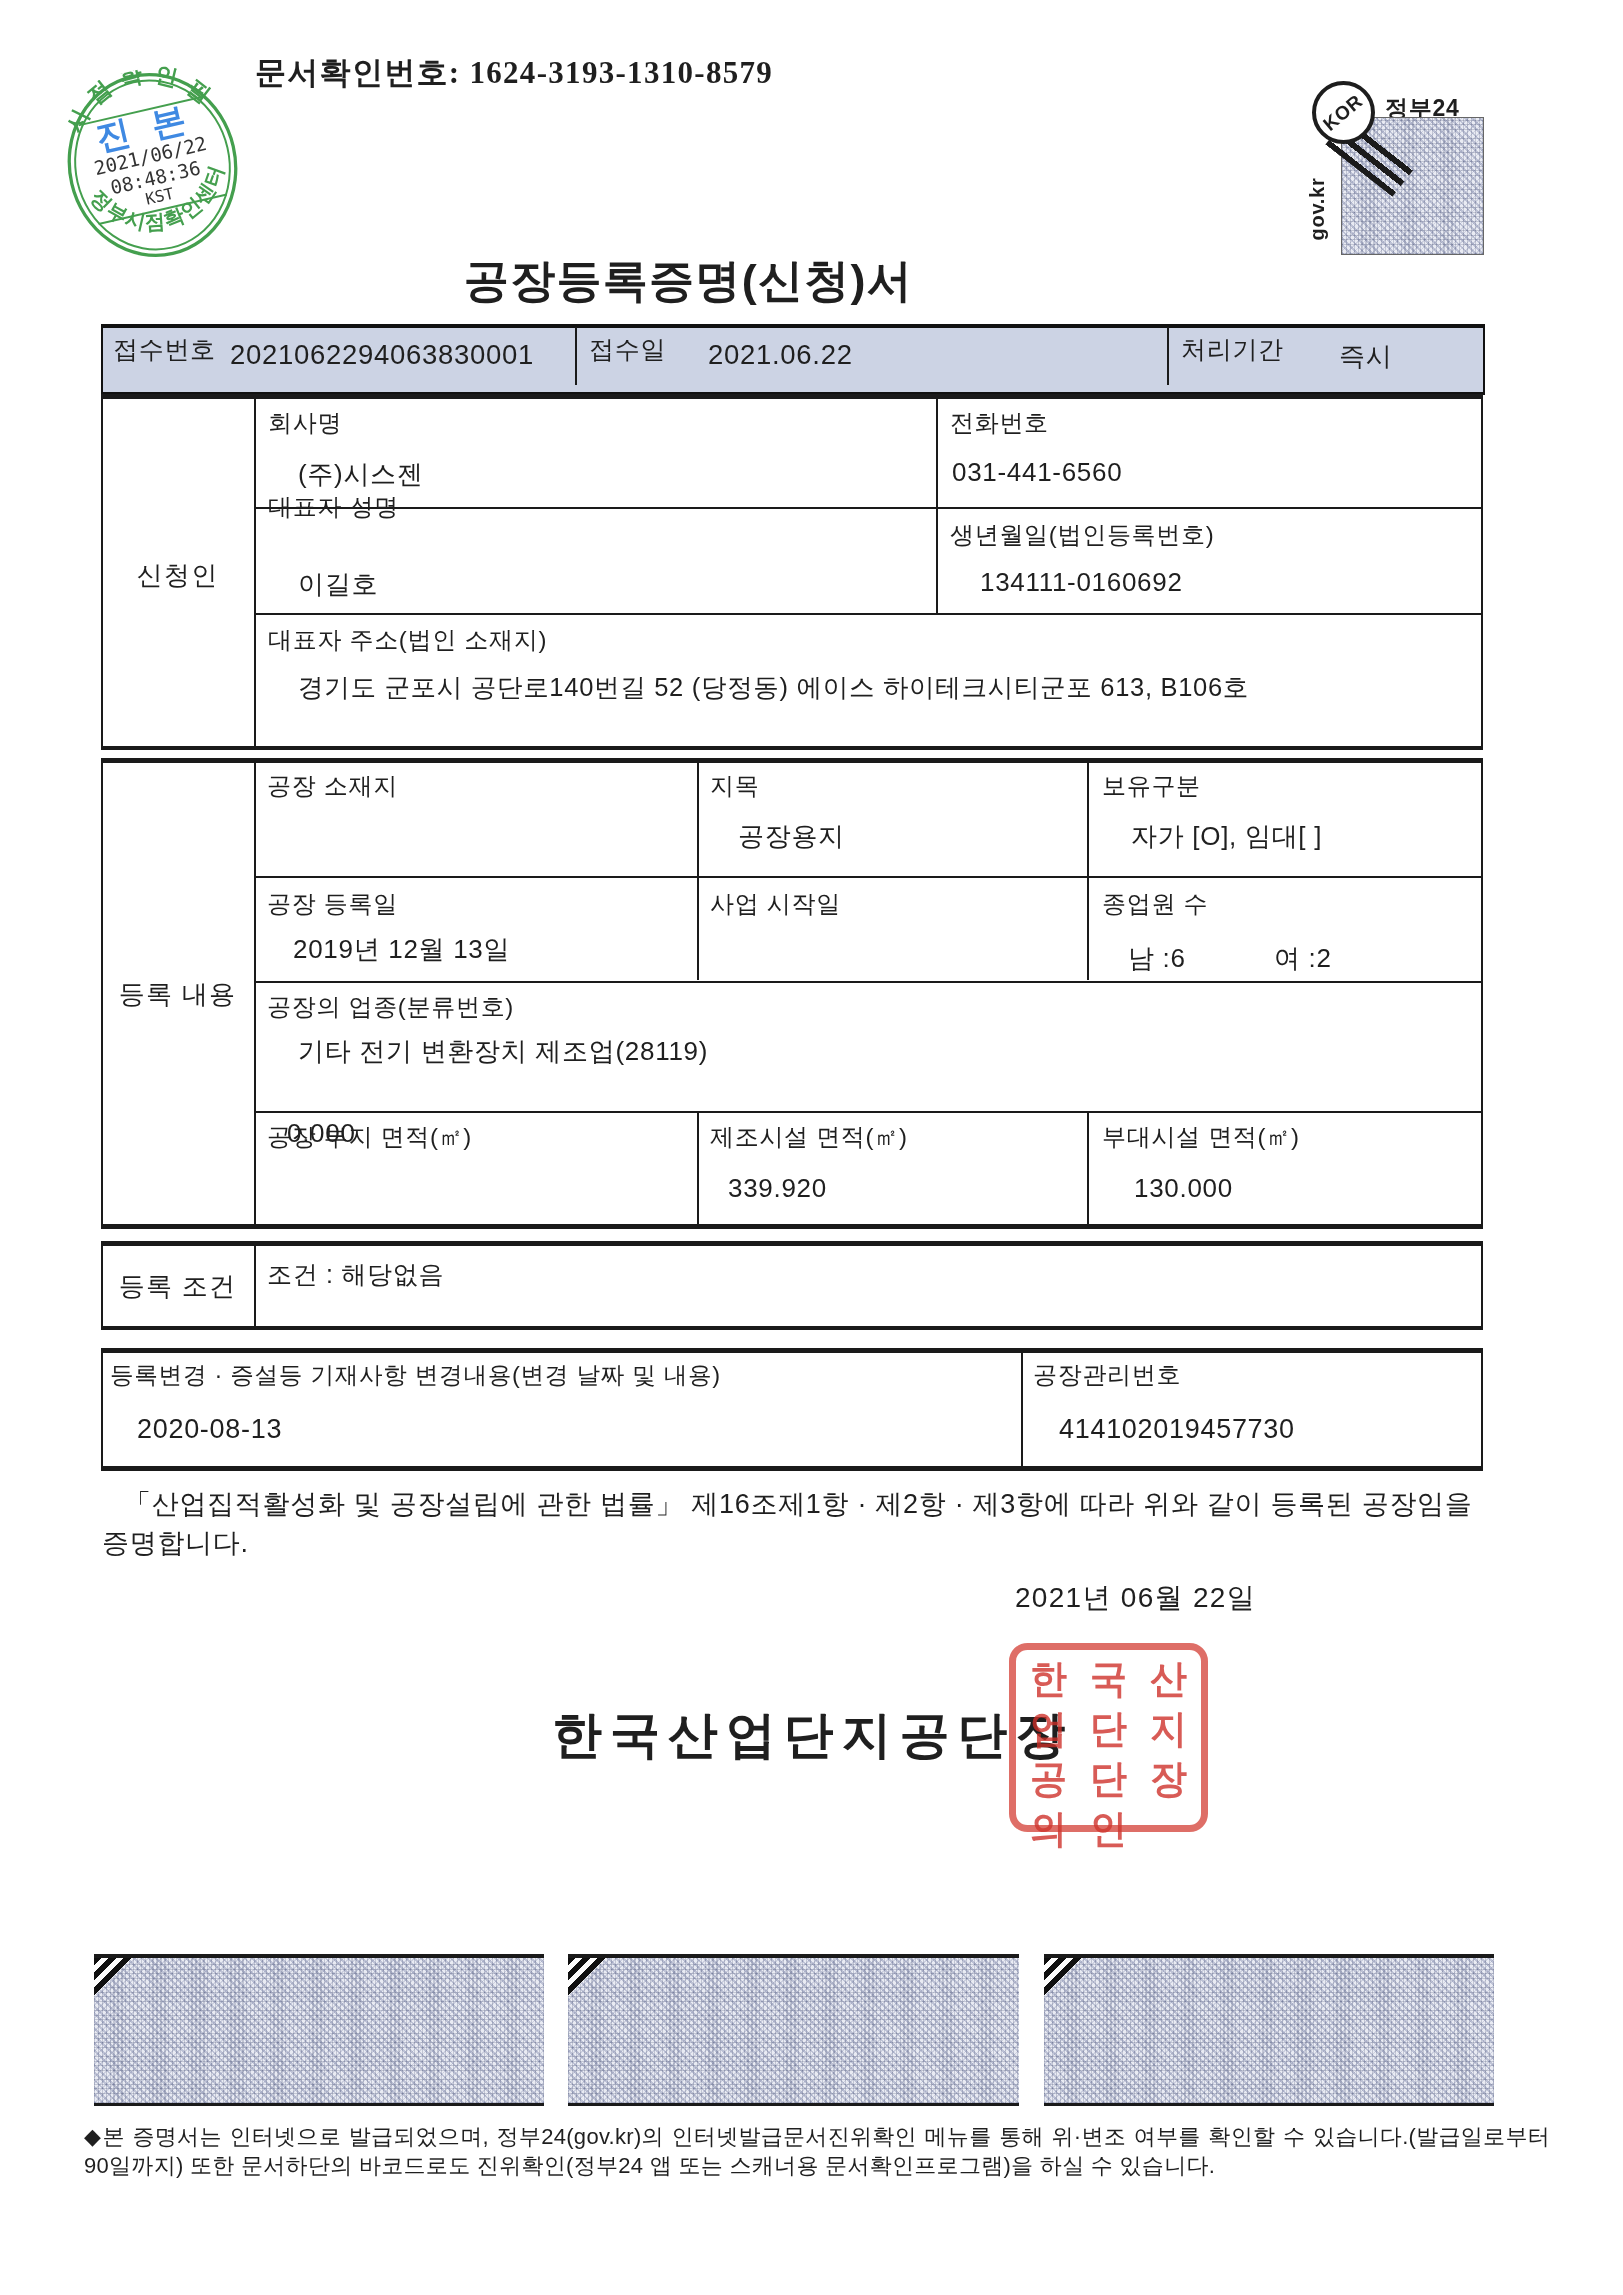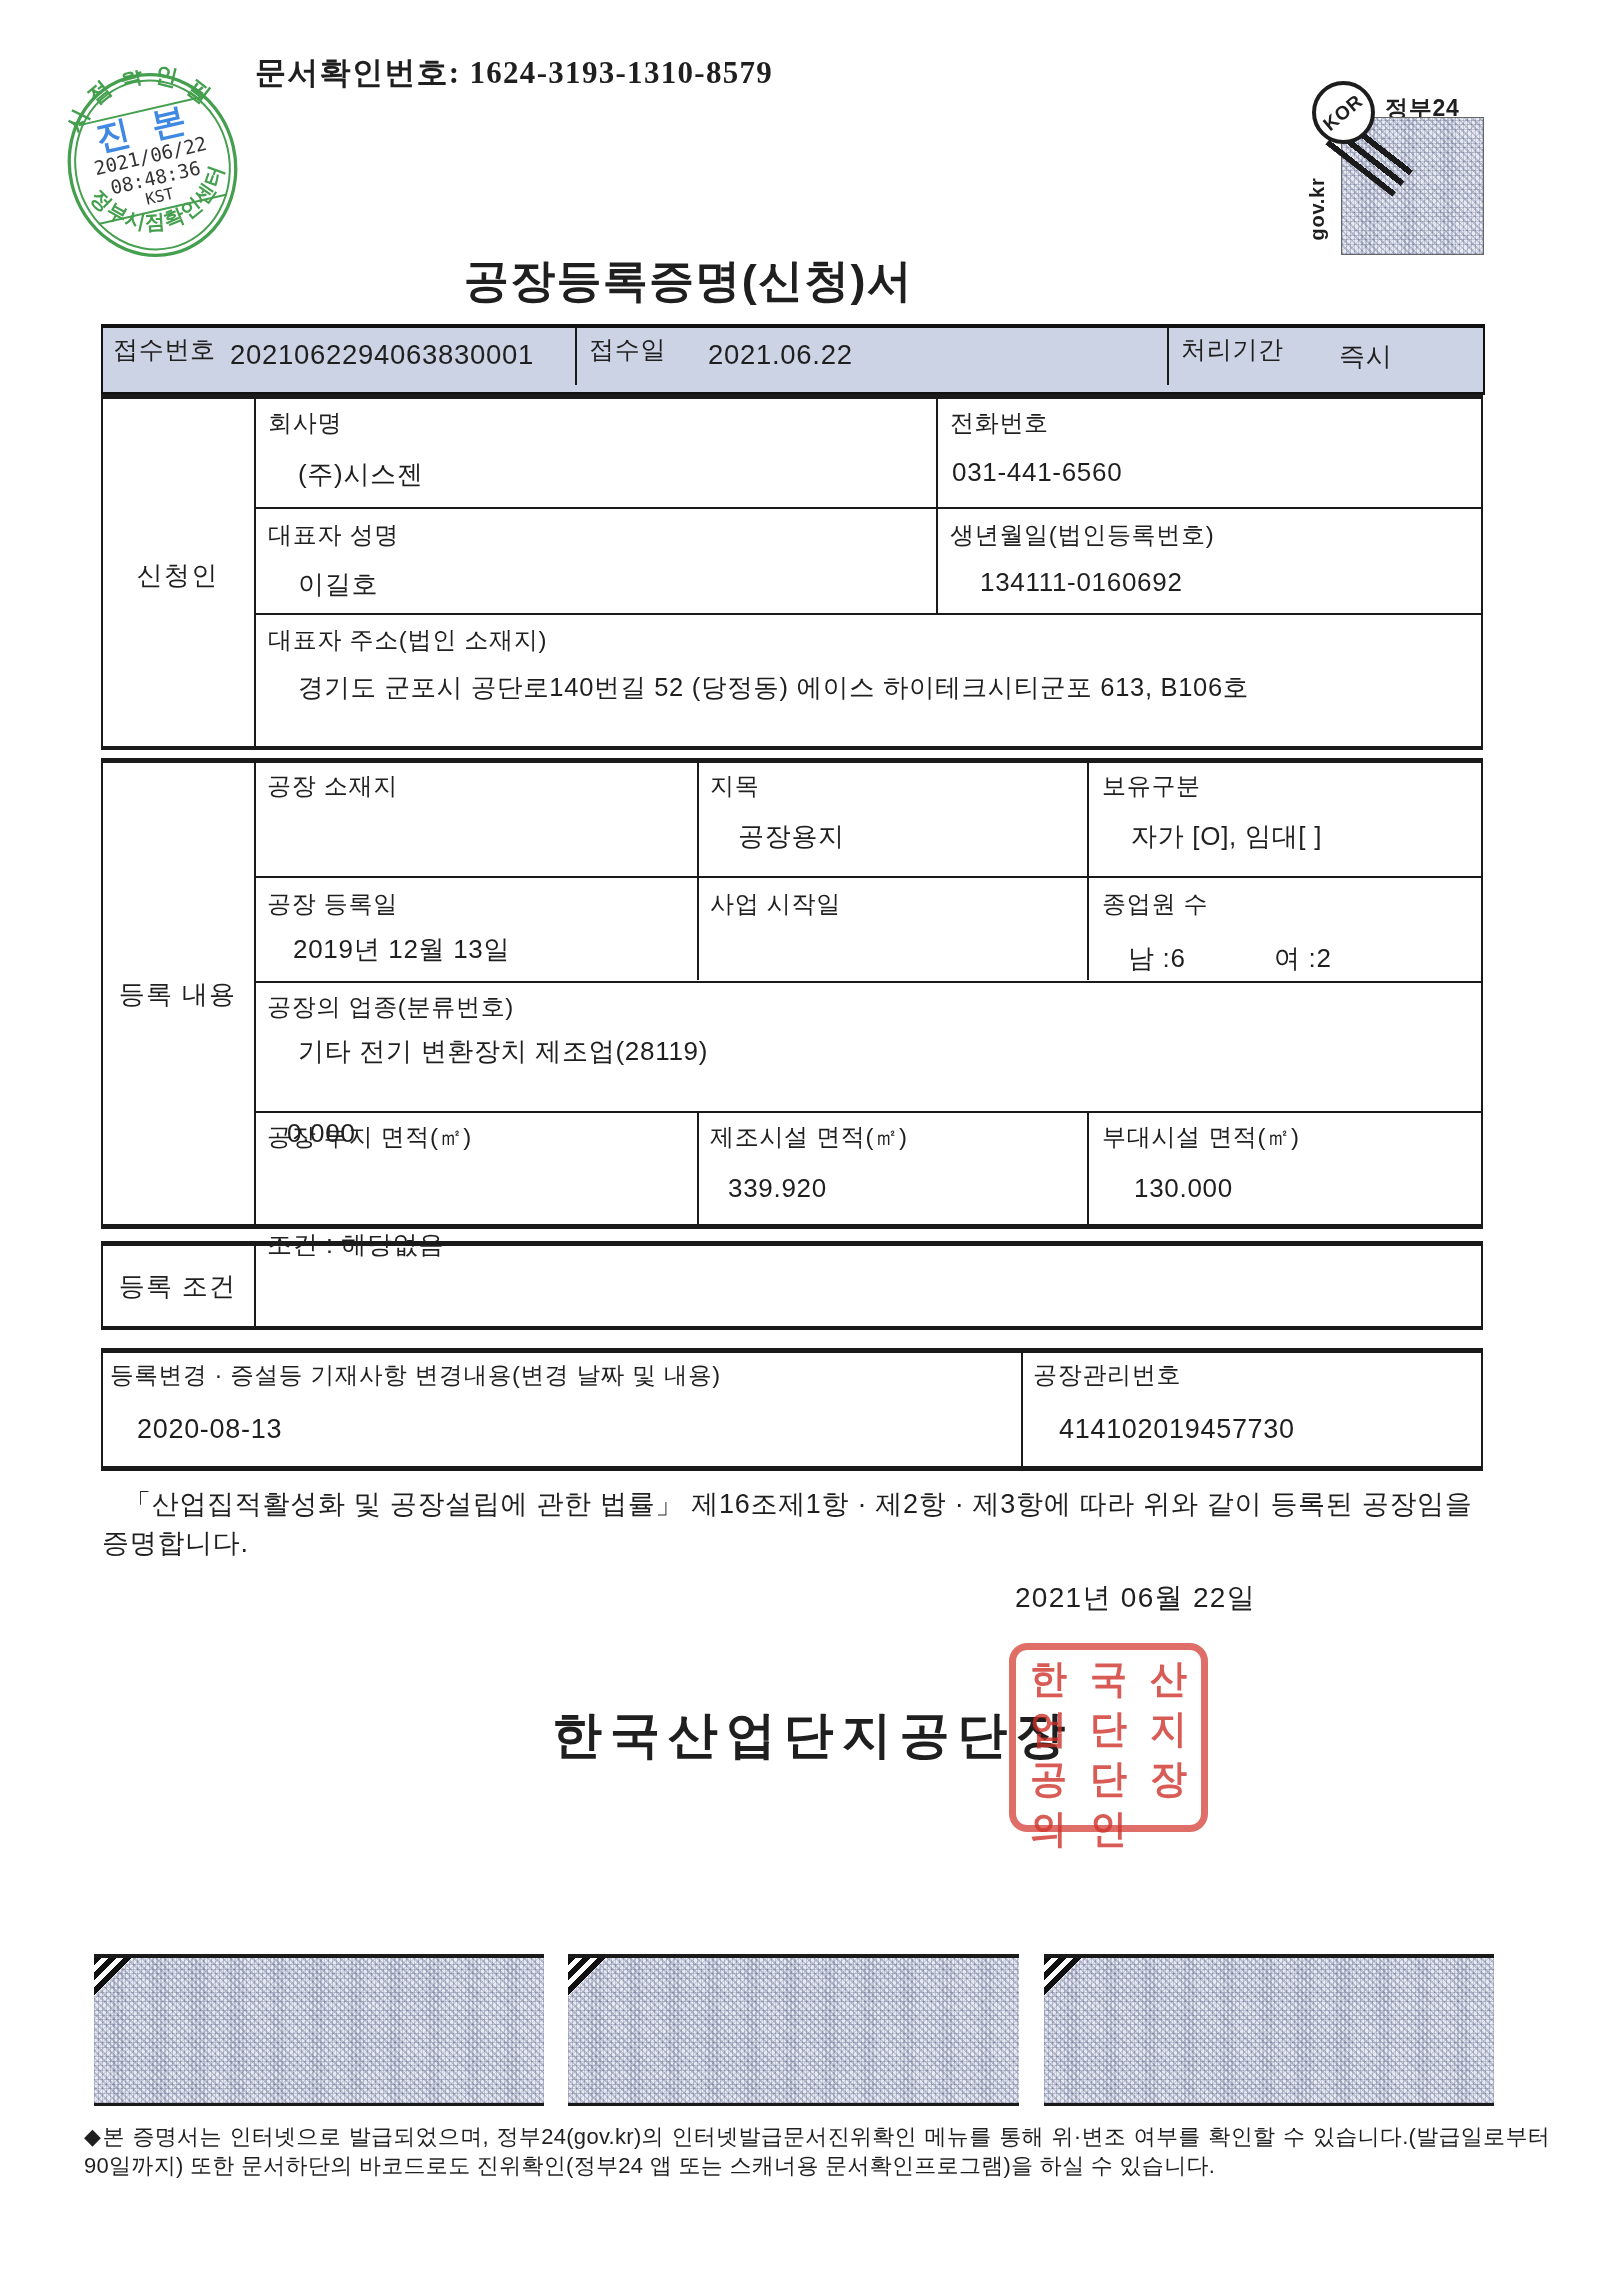--- a/index.html
+++ b/index.html
@@ -103,21 +103,21 @@
   <div class="vl" style="left:254px;top:399px;height:347px;"></div>
   <div class="vl" style="left:936px;top:399px;height:216px;"></div>
   <div class="abs" style="left:254px;top:507px;width:1229px;height:2px;background:#1a1a1a;"></div>
   <div class="abs" style="left:254px;top:613px;width:1229px;height:2px;background:#1a1a1a;"></div>
 
   <div class="seclabel" style="top:558px;">신청인</div>
   <div class="lbl" style="left:268px;top:407px;">회사명</div>
   <div class="val" style="left:298px;top:457px;">(주)시스젠</div>
   <div class="lbl" style="left:950px;top:407px;">전화번호</div>
   <div class="val" style="left:952px;top:457px;">031-441-6560</div>
-  <div class="lbl" style="left:268px;top:519px;">대표자 성명</div>
+  <div class="lbl" style="left:268px;top:491px;">대표자 성명</div>
   <div class="val" style="left:298px;top:567px;">이길호</div>
   <div class="lbl" style="left:950px;top:519px;">생년월일(법인등록번호)</div>
   <div class="val" style="left:980px;top:567px;">134111-0160692</div>
   <div class="lbl" style="left:268px;top:624px;">대표자 주소(법인 소재지)</div>
   <div class="val" style="left:298px;top:670px;font-size:25.5px;">경기도 군포시 공단로140번길 52 (당정동) 에이스 하이테크시티군포 613, B106호</div>
 
   <div class="hr" style="top:758px;height:5.2px;"></div>
   <div class="hr" style="top:1224px;height:4.6px;"></div>
   <div class="vl" style="left:101px;top:763px;height:461px;"></div>
   <div class="vl" style="left:1481px;top:763px;height:461px;"></div>
@@ -154,21 +154,21 @@
   <div class="val" style="left:728px;top:1173px;">339.920</div>
   <div class="lbl" style="left:1102px;top:1121px;">부대시설 면적(㎡)</div>
   <div class="val" style="left:1134px;top:1173px;">130.000</div>
 
   <div class="hr" style="top:1241px;height:4.6px;"></div>
   <div class="hr" style="top:1326px;height:3.9px;"></div>
   <div class="vl" style="left:101px;top:1246px;height:81px;"></div>
   <div class="vl" style="left:1481px;top:1246px;height:81px;"></div>
   <div class="vl" style="left:254px;top:1246px;height:81px;"></div>
   <div class="seclabel" style="top:1269px;">등록 조건</div>
-  <div class="val" style="left:267px;top:1228px;font-size:25px;">조건 : 해당없음</div>
+  <div class="val" style="left:267px;top:1258px;font-size:25px;">조건 : 해당없음</div>
 
   <div class="hr" style="top:1348px;height:4.6px;"></div>
   <div class="hr" style="top:1466px;height:5.2px;"></div>
   <div class="vl" style="left:101px;top:1353px;height:113px;"></div>
   <div class="vl" style="left:1481px;top:1353px;height:113px;"></div>
   <div class="vl" style="left:1021px;top:1353px;height:113px;"></div>
   <div class="lbl" style="left:110px;top:1359px;font-size:23.6px;">등록변경 · 증설등 기재사항 변경내용(변경 날짜 및 내용)</div>
   <div class="val" style="left:137px;top:1414px;font-size:27px;">2020-08-13</div>
   <div class="lbl" style="left:1033px;top:1359px;">공장관리번호</div>
   <div class="val" style="left:1059px;top:1414px;font-size:27px;">414102019457730</div>

